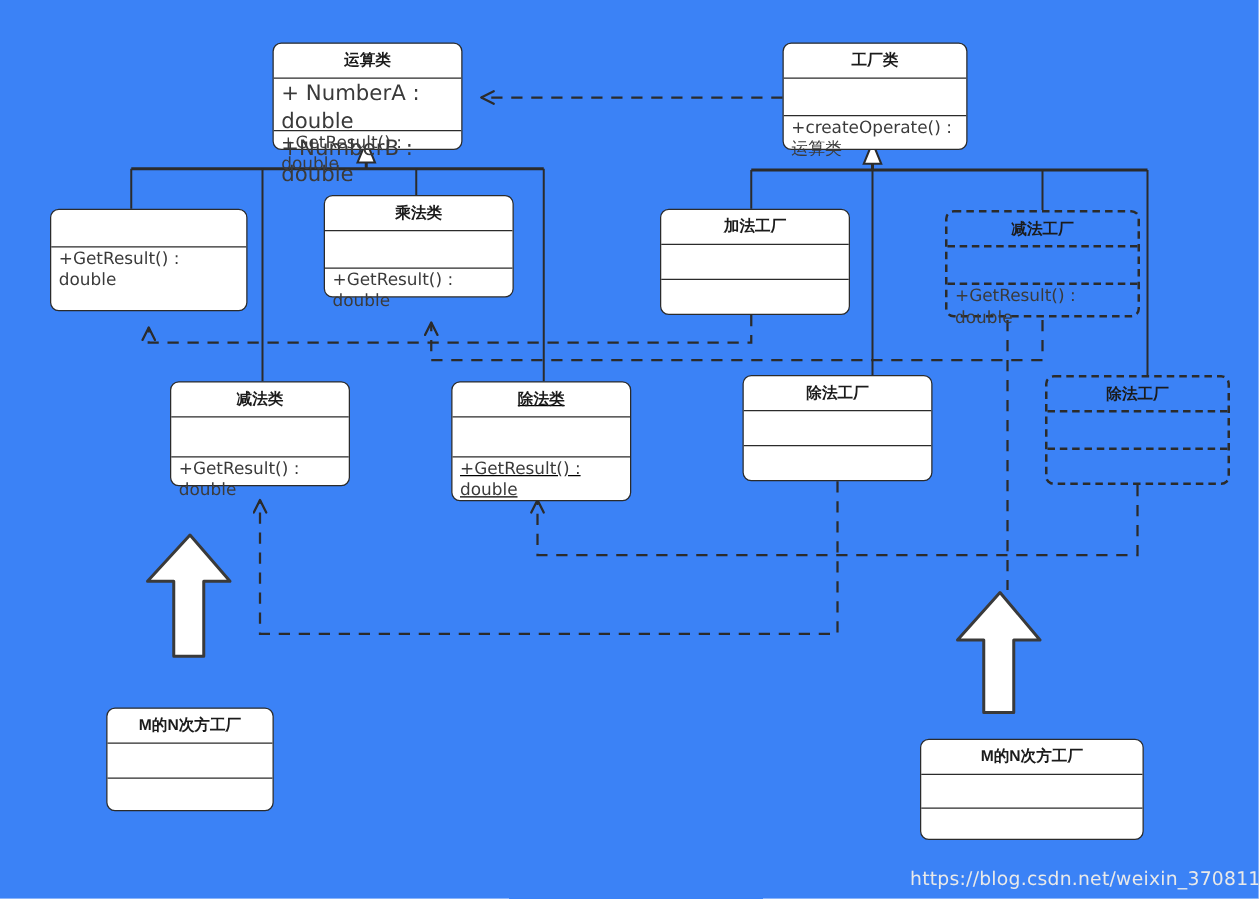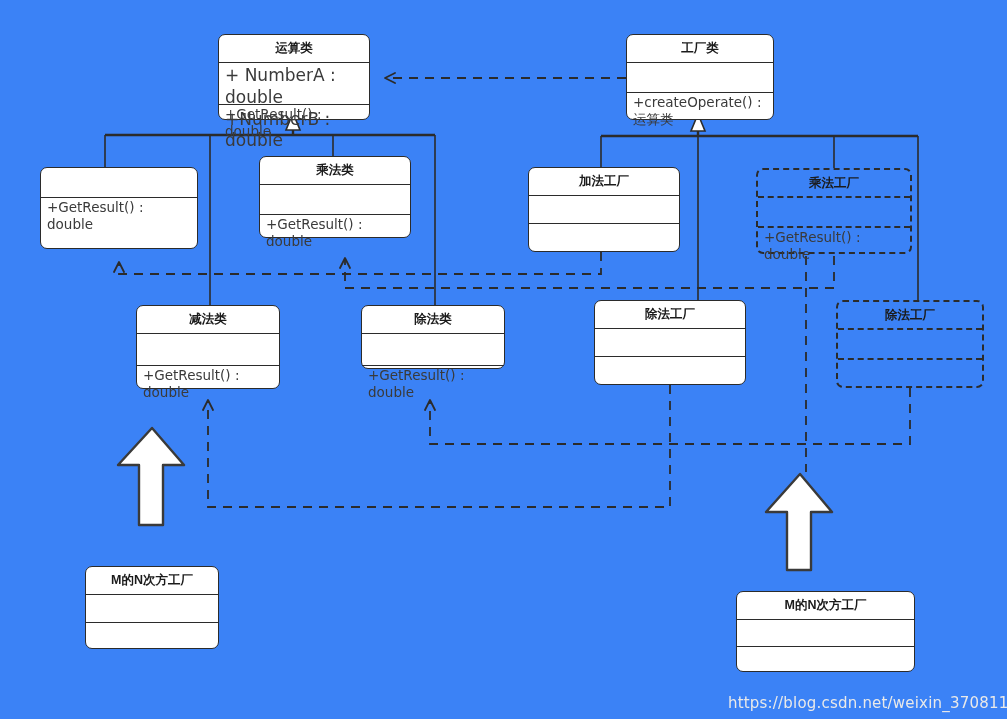--- a/index.html
+++ b/index.html
@@ -187,35 +187,35 @@
 double</div>
   </div>
 
   <div class="uml-box" style="left:136px; top:305px; width:144px; height:84px;">
     <div class="uml-title" style="height:28px;">减法类</div>
     <div class="uml-attrs" style="height:32px;"></div>
     <div class="uml-ops" style="height:22px;">+GetResult() :
 double</div>
   </div>
 
-  <div class="uml-box" style="left:361px; top:305px; width:144px; height:64px;">
+  <div class="uml-box" style="left:361px; top:305px; width:144px; height:96px;text-decoration:underline;">
     <div class="uml-title" style="height:28px;">除法类</div>
     <div class="uml-attrs" style="height:32px;"></div>
     <div class="uml-ops" style="height:22px;">+GetResult() :
 double</div>
   </div>
 
   <div class="uml-box" style="left:528px; top:167px; width:152px; height:85px;">
     <div class="uml-title" style="height:28px;">加法工厂</div>
     <div class="uml-attrs" style="height:28px;"></div>
     <div class="uml-ops" style="height:27px;"></div>
   </div>
 
   <div class="uml-box dashed" style="left:756px; top:168px; width:156px; height:86px;">
-    <div class="uml-title" style="height:28px;">乘法工厂</div>
+    <div class="uml-title" style="height:28px;">减法工厂</div>
     <div class="uml-attrs" style="height:30px;"></div>
     <div class="uml-ops" style="height:24px;">+GetResult() :
 double</div>
   </div>
 
   <div class="uml-box" style="left:594px; top:300px; width:152px; height:85px;">
     <div class="uml-title" style="height:28px;">除法工厂</div>
     <div class="uml-attrs" style="height:28px;"></div>
     <div class="uml-ops" style="height:27px;"></div>
   </div>

